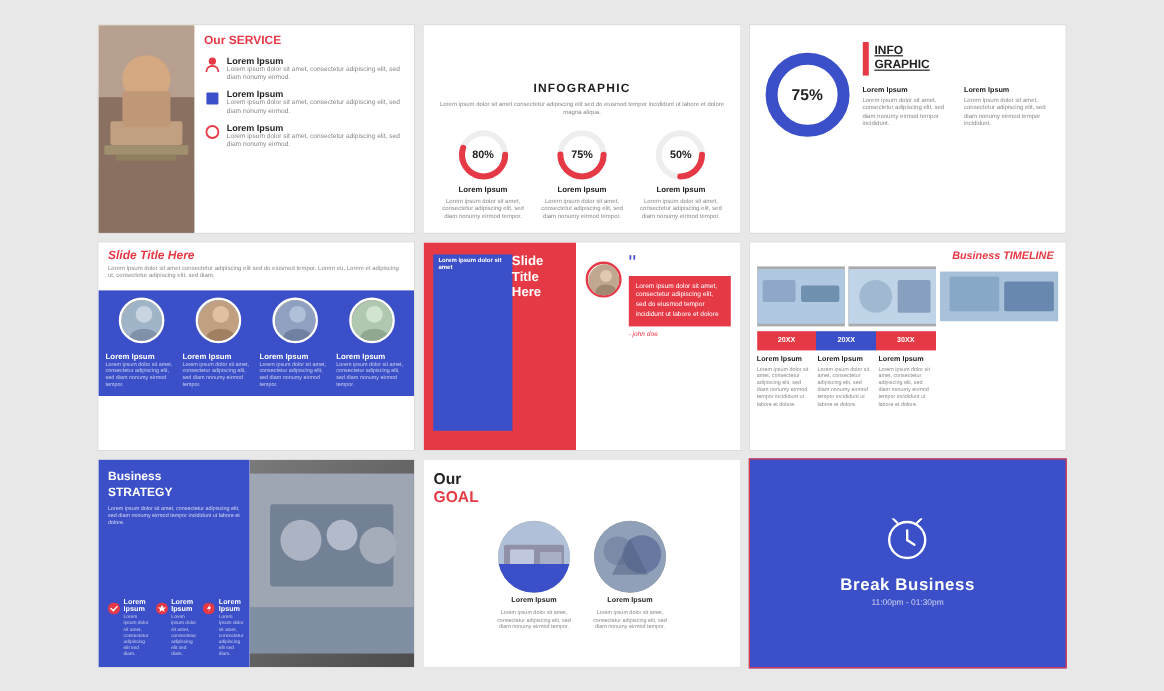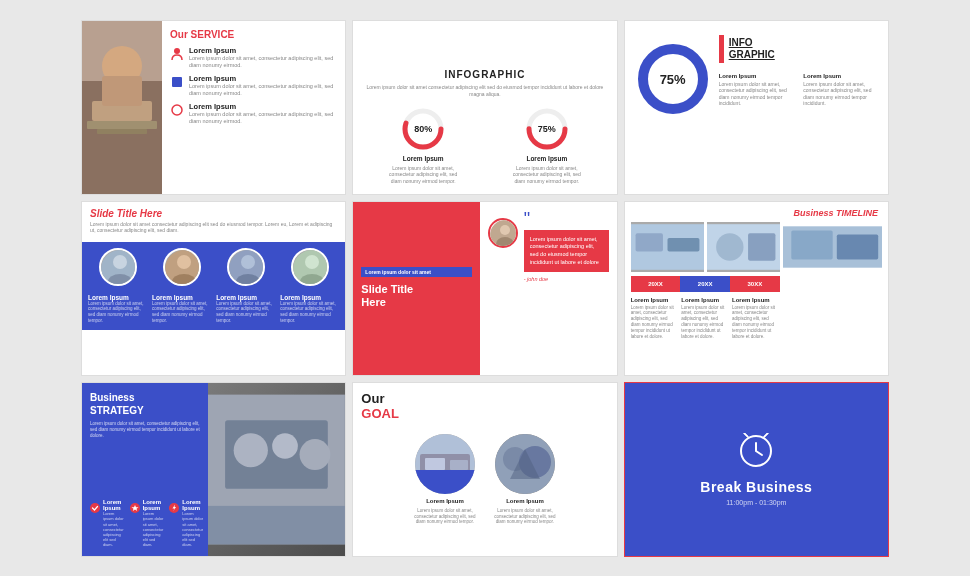--- a/index.html
+++ b/index.html
@@ -82,21 +82,21 @@
     }
     .s4-circle-item { display: flex; flex-direction: column; align-items: center; }
     .s4-circle-img { width: 38px; height: 38px; border-radius: 50%; border: 2px solid #fff; overflow: hidden; background: #aaa; flex-shrink: 0; }
     .s4-bottom { background: #3b4fc8; padding: 4px 6px 6px; display: flex; gap: 5px; justify-content: space-around; }
     .s4-bot-item { display: flex; flex-direction: column; }
     .s4-bot-title { font-size: 6.5px; font-weight: bold; color: #fff; }
     .s4-bot-desc { font-size: 4.5px; color: rgba(255,255,255,0.7); line-height: 1.3; max-width: 65px; }
 
     
     .s5 { display: flex; flex-direction: row; background: #fff; }
-    .s5-left { background: #e63946; padding: 10px 8px; width: 48%; display: flex; flex-direction: column; justify-content: center; }
+    .s5-left { background: #e63946; padding: 10px 8px; width: 48%; display: flex; flex-direction: row; justify-content: center; }
     .s5-tag { background: #3b4fc8; color: #fff; font-size: 5px; padding: 2px 4px; display: inline-block; margin-bottom: 6px; font-weight: bold; }
     .s5-title { font-size: 11px; font-weight: bold; color: #fff; line-height: 1.2; }
     .s5-right { padding: 8px; width: 52%; display: flex; flex-direction: column; justify-content: center; }
     .s5-quote-mark { font-size: 18px; color: #3b4fc8; line-height: 1; margin-bottom: 2px; }
     .s5-quote-text { font-size: 5.5px; color: #fff; line-height: 1.4; background: #e63946; padding: 6px; }
     .s5-author { font-size: 5.5px; color: #e63946; margin-top: 4px; font-style: italic; }
 
     
     .s6 { padding: 6px; display: flex; flex-direction: column; }
     .s6-header { display: flex; justify-content: flex-end; margin-bottom: 4px; padding-right: 4px; font-style: italic; }
@@ -231,20 +231,31 @@
         <div class="s2-donut">
           <svg viewBox="0 0 46 46" xmlns="http://www.w3.org/2000/svg">
             <circle cx="23" cy="23" r="18" fill="none" stroke="#eee" stroke-width="5"></circle>
             <circle cx="23" cy="23" r="18" fill="none" stroke="#e63946" stroke-width="5" stroke-dasharray="84.8 113.1" stroke-dashoffset="28.3" stroke-linecap="round"></circle>
           </svg>
           <div class="s2-pct">75%</div>
         </div>
         <div class="s2-label">Lorem Ipsum</div>
         <div class="s2-sublabel">Lorem ipsum dolor sit amet, consectetur adipiscing elit, sed diam nonumy eirmod tempor.</div>
       </div>
+      <div class="s2-circle-item">
+        <div class="s2-donut">
+          <svg viewBox="0 0 46 46" xmlns="http://www.w3.org/2000/svg">
+            <circle cx="23" cy="23" r="18" fill="none" stroke="#eee" stroke-width="5"></circle>
+            <circle cx="23" cy="23" r="18" fill="none" stroke="#e63946" stroke-width="5" stroke-dasharray="56.5 113.1" stroke-dashoffset="28.3" stroke-linecap="round"></circle>
+          </svg>
+          <div class="s2-pct">50%</div>
+        </div>
+        <div class="s2-label">Lorem Ipsum</div>
+        <div class="s2-sublabel">Lorem ipsum dolor sit amet, consectetur adipiscing elit, sed diam nonumy eirmod tempor.</div>
+      </div>
     </div>
   </div>
 
   <div class="slide s3">
     <div class="s3-left">
       <div class="s3-donut">
         <svg viewBox="0 0 80 80" xmlns="http://www.w3.org/2000/svg">
           <circle cx="40" cy="40" r="30" fill="none" stroke="#3b4fc8" stroke-width="10"></circle>
           <circle cx="40" cy="40" r="30" fill="none" stroke="#e63946" stroke-width="10" stroke-dasharray="47.1 188.5" stroke-dashoffset="47.1" stroke-linecap="butt"></circle>
         </svg>

